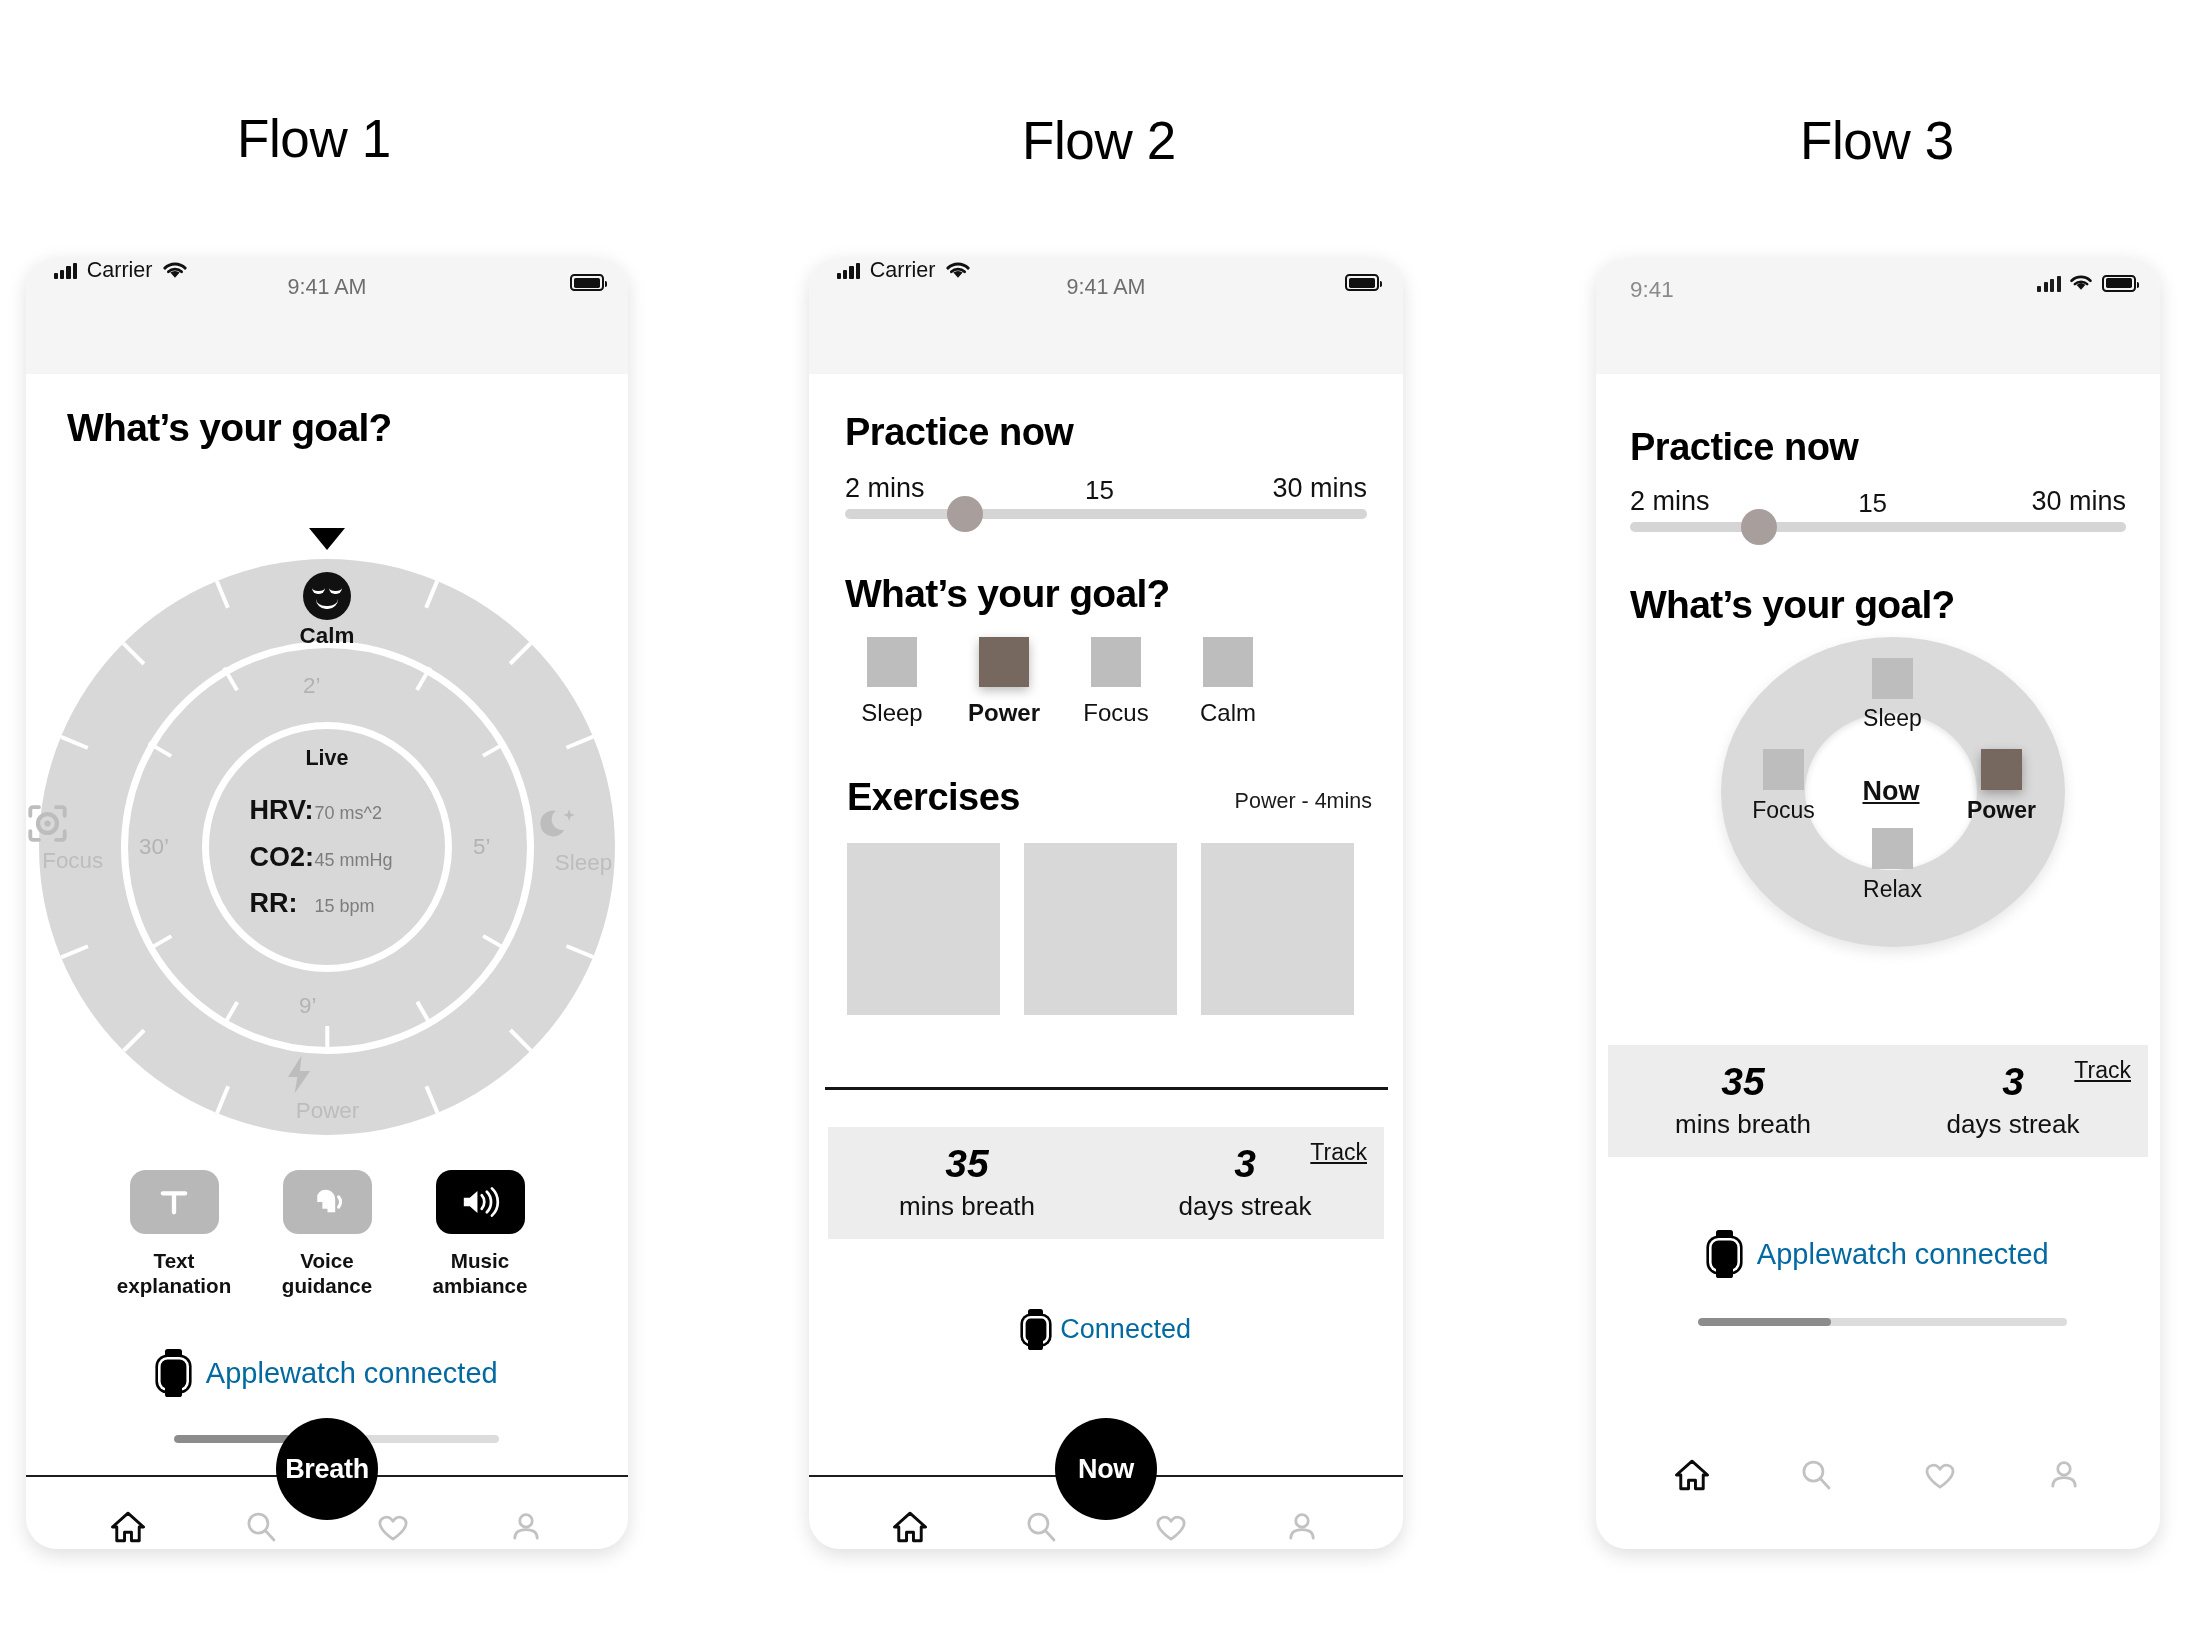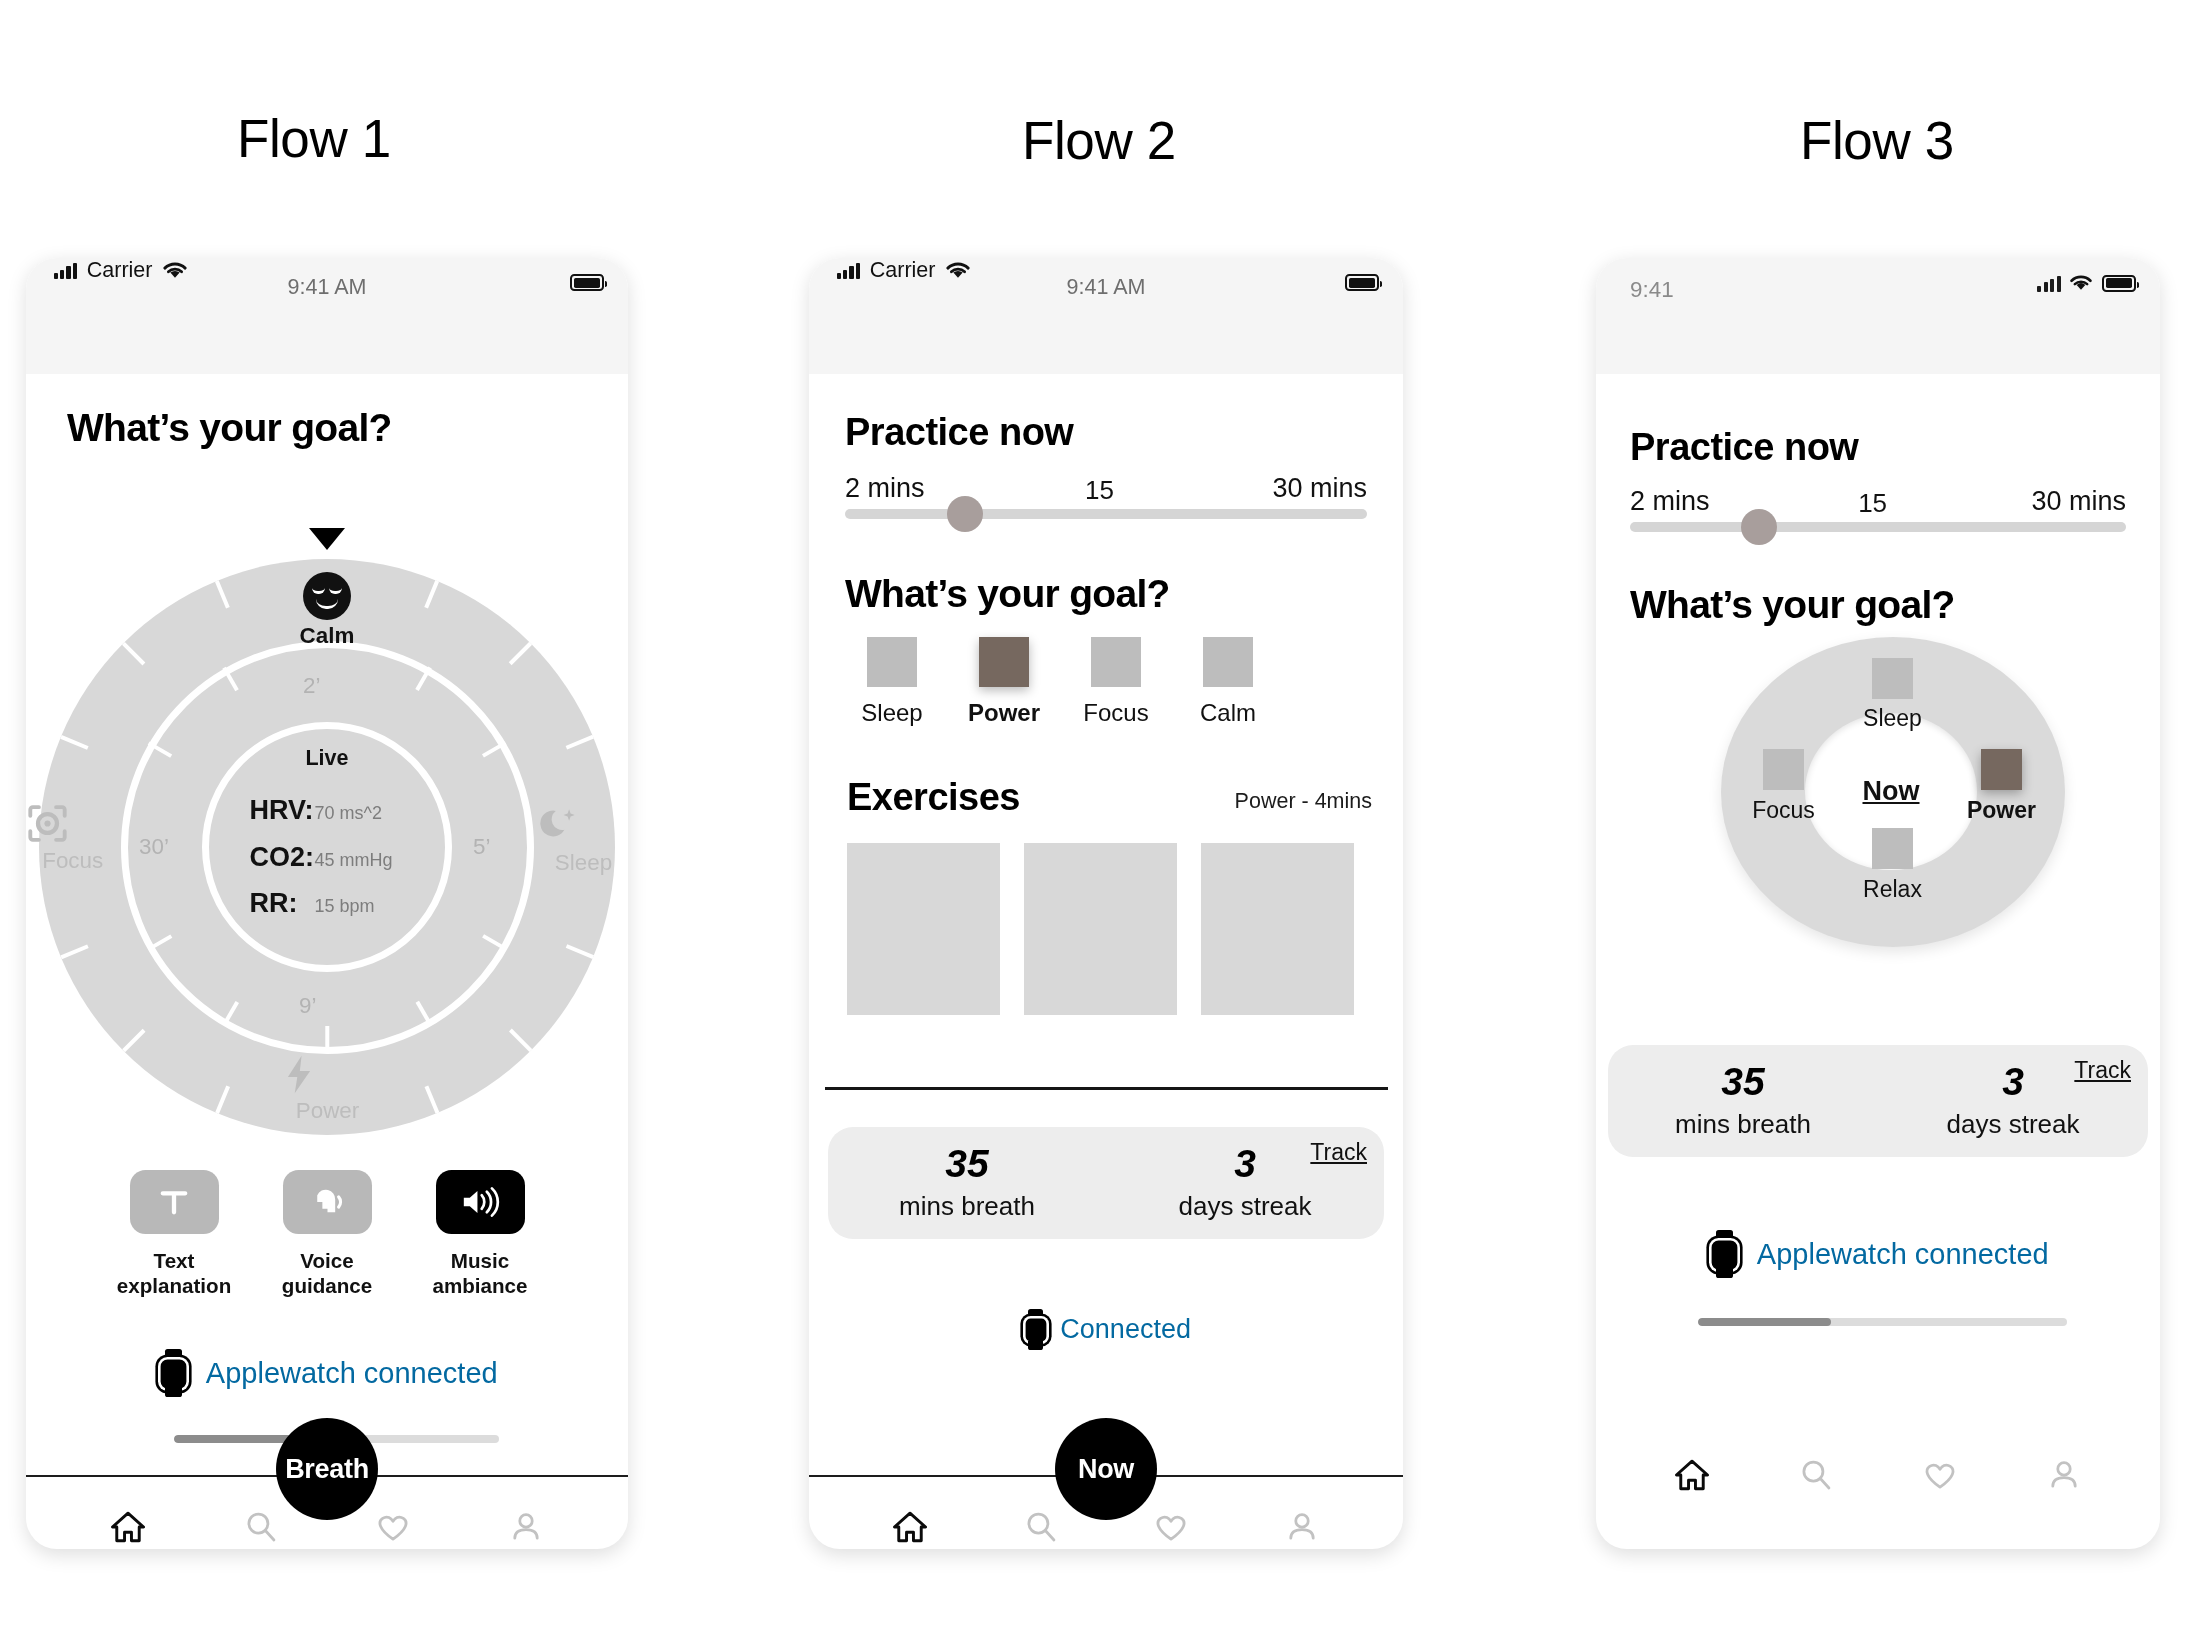--- a/index.html
+++ b/index.html
@@ -189,21 +189,21 @@
   
   .ex-head { display:flex; align-items:flex-end; justify-content:space-between; }
   .ex-meta { font-size:21.5px; color:#1c1c1c; padding-bottom:5.2px; }
   .ex-cards { display:flex; gap:24px; }
   .ex-card { width:153px; height:172px; background:#d8d8d8; }
   .hr-thick { height:2.6px; background:#161616; }
 
   
   .stats {
     background:#ededed; position:relative;
-    display:flex; align-items:center;border-radius:25px;
+    display:flex; align-items:center;
   }
   .stat { flex:1; text-align:center; }
   .stat-num { font-size:39px; font-weight:700; font-style:italic; color:#000; line-height:1.05; }
   .stat-lab { font-size:26px; color:#111; margin-top:5.2px; }
   .track-link {
     position:absolute; top:12px; right:17px;
     font-size:23px; color:#111; text-decoration:underline;
   }
 
   

